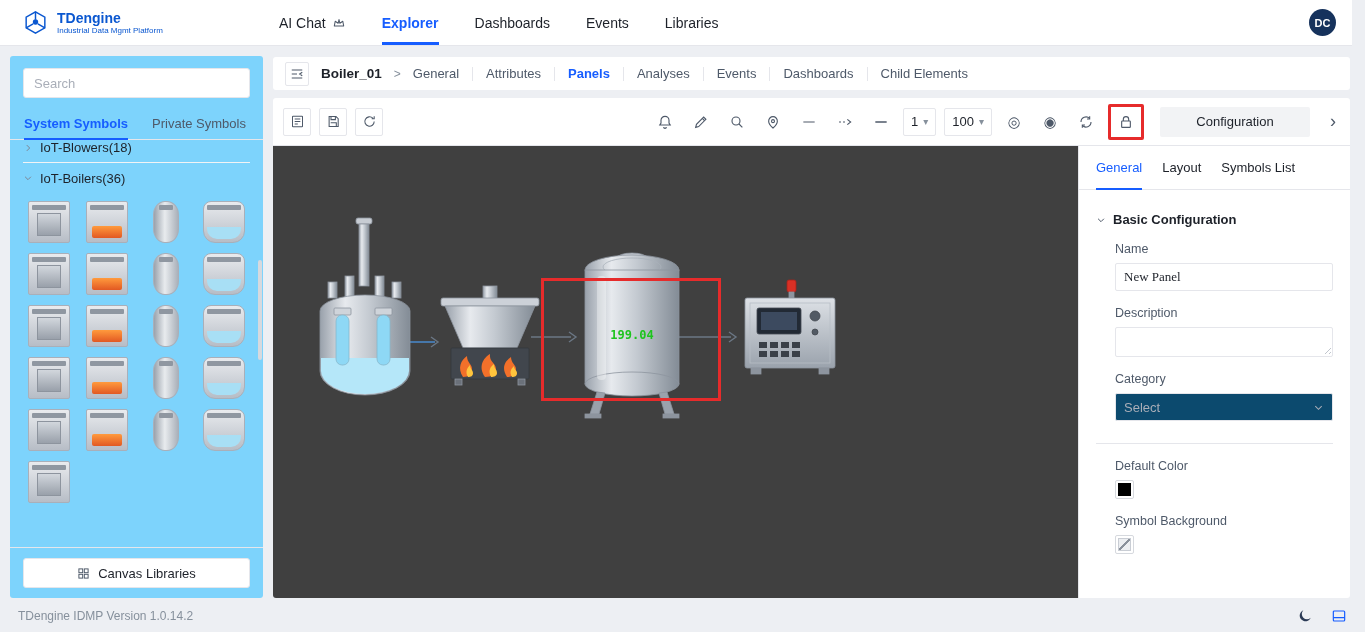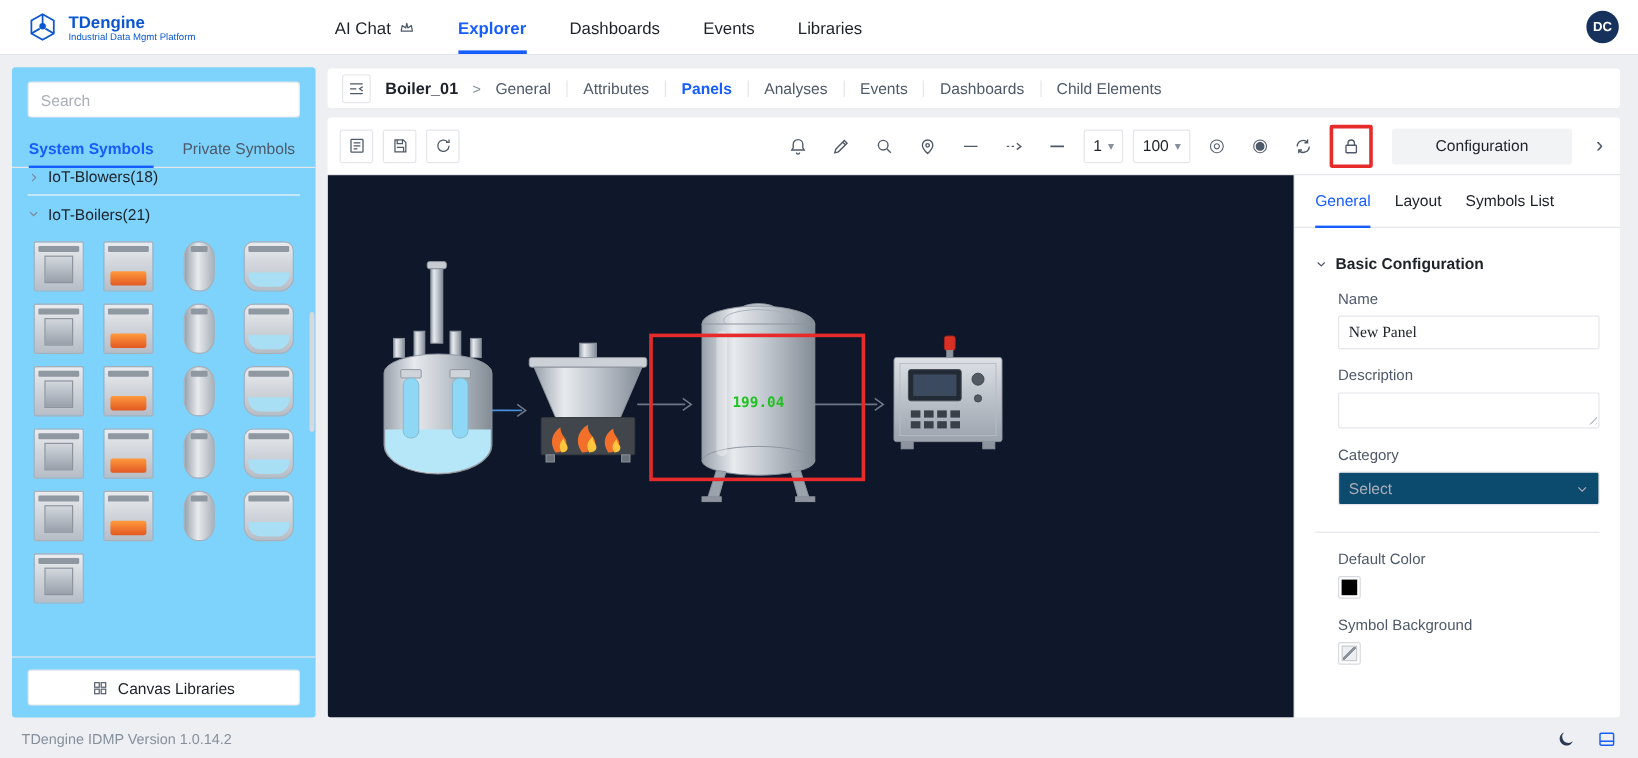--- a/index.html
+++ b/index.html
@@ -1,21 +1,21 @@
 <!DOCTYPE html>
 <html><head>
 <meta charset="utf-8">
 <style>
 *{box-sizing:border-box;margin:0;padding:0}
 html,body{width:1365px;height:632px}
 body{position:relative;background:#edeff3;font-family:"Liberation Sans",sans-serif;font-size:13px;color:#1d2129;overflow:hidden}
 svg{display:block}
 
 
-.header{position:absolute;top:0;left:0;right:0;height:46px;background:#fff;border-bottom:1px solid #e5e6eb;display:flex;align-items:center;z-index:6}
+.header{position:absolute;top:0;left:0;right:13px;height:46px;background:#fff;border-bottom:1px solid #e5e6eb;display:flex;align-items:center;z-index:6}
 .brand{display:flex;align-items:center;gap:8px;padding-left:22px;width:240px}
 .brand-name{font-size:14px;font-weight:bold;color:#0a57d0;line-height:1.15}
 .brand-sub{font-size:8px;color:#0a57d0}
 .nav{display:flex;gap:36px;height:100%;margin-left:39px}
 .nav-item{display:flex;align-items:center;gap:6px;height:100%;font-size:14px;color:#1d2129;cursor:pointer;position:relative}
 .nav-item.active{color:#165dff;font-weight:600}
 .nav-item.active::after{content:"";position:absolute;left:0;right:0;bottom:0;height:3px;background:#165dff}
 .avatar{margin-left:auto;margin-right:16px;width:27px;height:27px;border-radius:50%;background:#16325c;color:#fff;display:flex;align-items:center;justify-content:center;font-size:11px;font-weight:bold;cursor:pointer}
 
 
@@ -61,21 +61,21 @@
 .icon-btn.bordered{border:1px solid #e5e6eb}
 .tb-spacer{flex:1}
 .tb-select{display:flex;align-items:center;gap:5px;height:28px;border:1px solid #e5e6eb;border-radius:2px;padding:0 7px;font-size:13px;color:#1d2129;cursor:pointer;background:#fff}
 .tb-caret{font-size:10px;color:#86909c}
 .glyph{font-size:15px;line-height:1}
 .lock-highlight{border:3px solid #e62b2b;border-radius:2px;padding:1px;display:flex}
 .config-btn{height:30px;width:150px;background:#f2f3f5;border:none;border-radius:2px;font-size:13px;color:#1d2129;cursor:pointer;margin:0 8px;font-family:inherit}
 .panel-collapse{font-size:18px;color:#4e5969;background:none;border:none;cursor:pointer;padding:0 4px;font-family:inherit}
 
 .content-row{flex:1;display:flex;min-height:0}
-.canvas{flex:1;position:relative;background:#0f172a;overflow:hidden}
+.canvas{flex:1;position:relative;background:#404040;overflow:hidden}
 .diagram{position:absolute;left:0;top:0}
 .tank-reading{position:absolute;left:312px;top:182px;width:94px;text-align:center;font-family:"DejaVu Sans Mono",monospace;font-size:12px;font-weight:bold}
 .tank-highlight{position:absolute;left:268px;top:132px;width:180px;height:123px;border:3px solid #e62b2b;pointer-events:none}
 
 
 .config-panel{width:272px;flex:none;border-left:1px solid #e5e6eb;display:flex;flex-direction:column;overflow:hidden}
 .cfg-tabs{display:flex;gap:20px;padding:0 17px;height:44px;border-bottom:1px solid #e5e6eb;flex:none}
 .cfg-tab{display:flex;align-items:center;font-size:13px;color:#1d2129;cursor:pointer;position:relative}
 .cfg-tab.active{color:#165dff}
 .cfg-tab.active::after{content:"";position:absolute;left:0;right:0;bottom:-1px;height:2px;background:#165dff}
@@ -160,21 +160,21 @@
           </svg>
       </span>
       <span>IoT-Blowers(18)</span>
     </div>
     <div class="group-row">
       <span class="chev">
         <svg width="10" height="10" viewBox="0 0 24 24" fill="none" stroke="#7d8694" stroke-width="2.4">
             <path d="M5 9l7 7 7-7"></path>
           </svg>
       </span>
-      <span>IoT-Boilers(21)</span>
+      <span>IoT-Boilers(36)</span>
     </div>
     <div class="symbol-grid">
         <div class="tile tile-a"></div>
         <div class="tile tile-b"></div>
         <div class="tile tile-d"></div>
         <div class="tile tile-c"></div>
         <div class="tile tile-a"></div>
         <div class="tile tile-b"></div>
         <div class="tile tile-d"></div>
         <div class="tile tile-c"></div>

